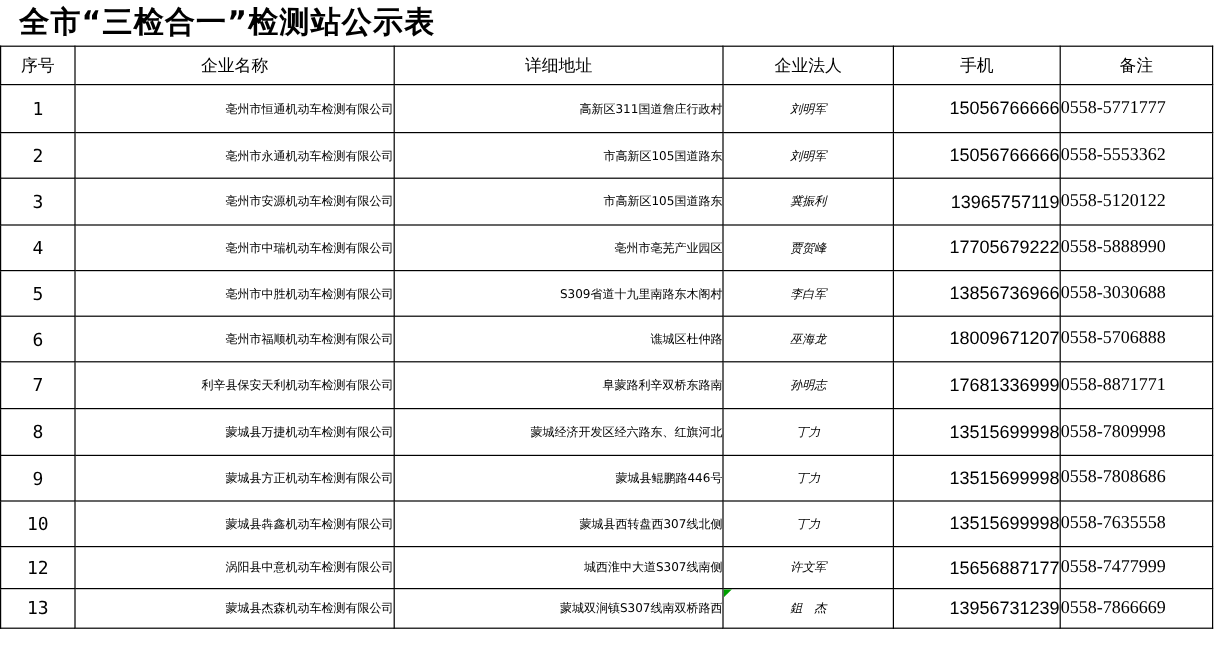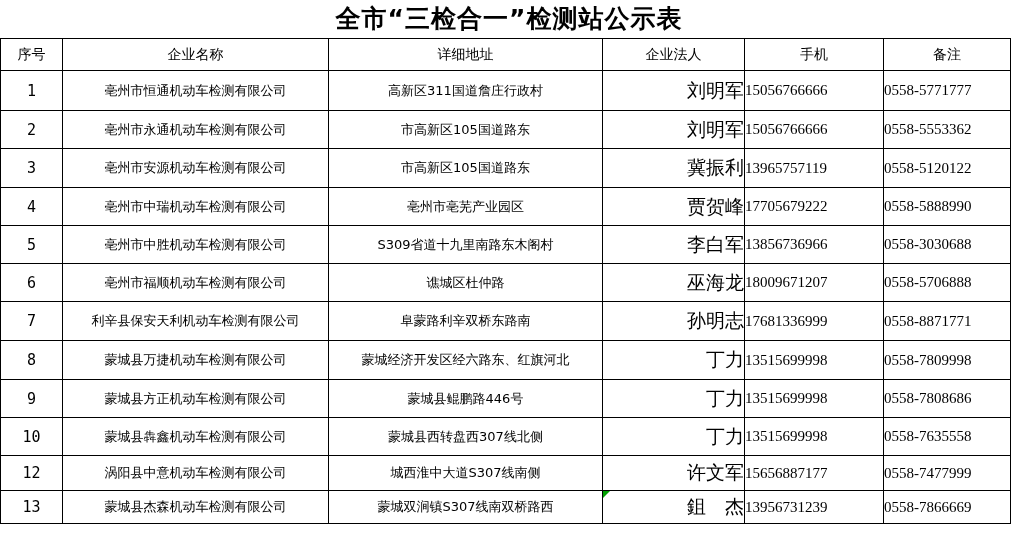--- a/index.html
+++ b/index.html
@@ -12,26 +12,27 @@
     width: 1018px;
     height: 555px;
     background: #ffffff;
     color: #000000;
     font-family: "DejaVu Sans", sans-serif;
     overflow: hidden;
   }
   .title {
     height: 38px;
     line-height: 38px;
-    text-align: center;
+    text-align: left;
     font-size: 25px;
     font-weight: bold;
     letter-spacing: 1px;
     font-family: "DejaVu Sans", sans-serif;
     white-space: nowrap;
+    padding-left: 16px;
   }
   table.grid {
     border-collapse: collapse;
     table-layout: fixed;
     width: 1010px;
     margin-left: 0;
   }
   table.grid th, table.grid td {
     border: 1px solid #000000;
     padding: 0;
@@ -53,33 +54,34 @@
   tbody tr:nth-child(11) { height: 35px; }
   tbody tr:nth-child(12) { height: 33px; }
   tbody tr:nth-child(13) { height: 30px; padding-left: 12px; }
 
   td.c-no {
     text-align: center;
     font-family: "DejaVu Sans Mono", monospace;
     font-size: 15px;
   }
   td.c-name, td.c-addr {
+    text-align: right;
+    padding-left: 5px;
+    font-size: 10px;
+  }
+  td.c-legal {
     text-align: center;
-    padding-left: 5px;
-    font-size: 13px;
-  }
-  td.c-legal {
+    font-size: 10px;
+    position: relative;
+    font-style: italic;
+  }
+  td.c-mobile {
     text-align: right;
-    font-size: 19px;
-    position: relative;
-  }
-  td.c-mobile {
-    text-align: left;
     padding-right: 2px;
-    font-family: Liberation Serif, serif;
+    font-family: Liberation Sans, sans-serif;
     font-size: 15px;
     margin-top: 12px;
   }
   td.c-remark {
     text-align: left;
     padding-left: 2px;
     font-family: Liberation Serif, serif;
     font-size: 15px;
   }
   .tri {

